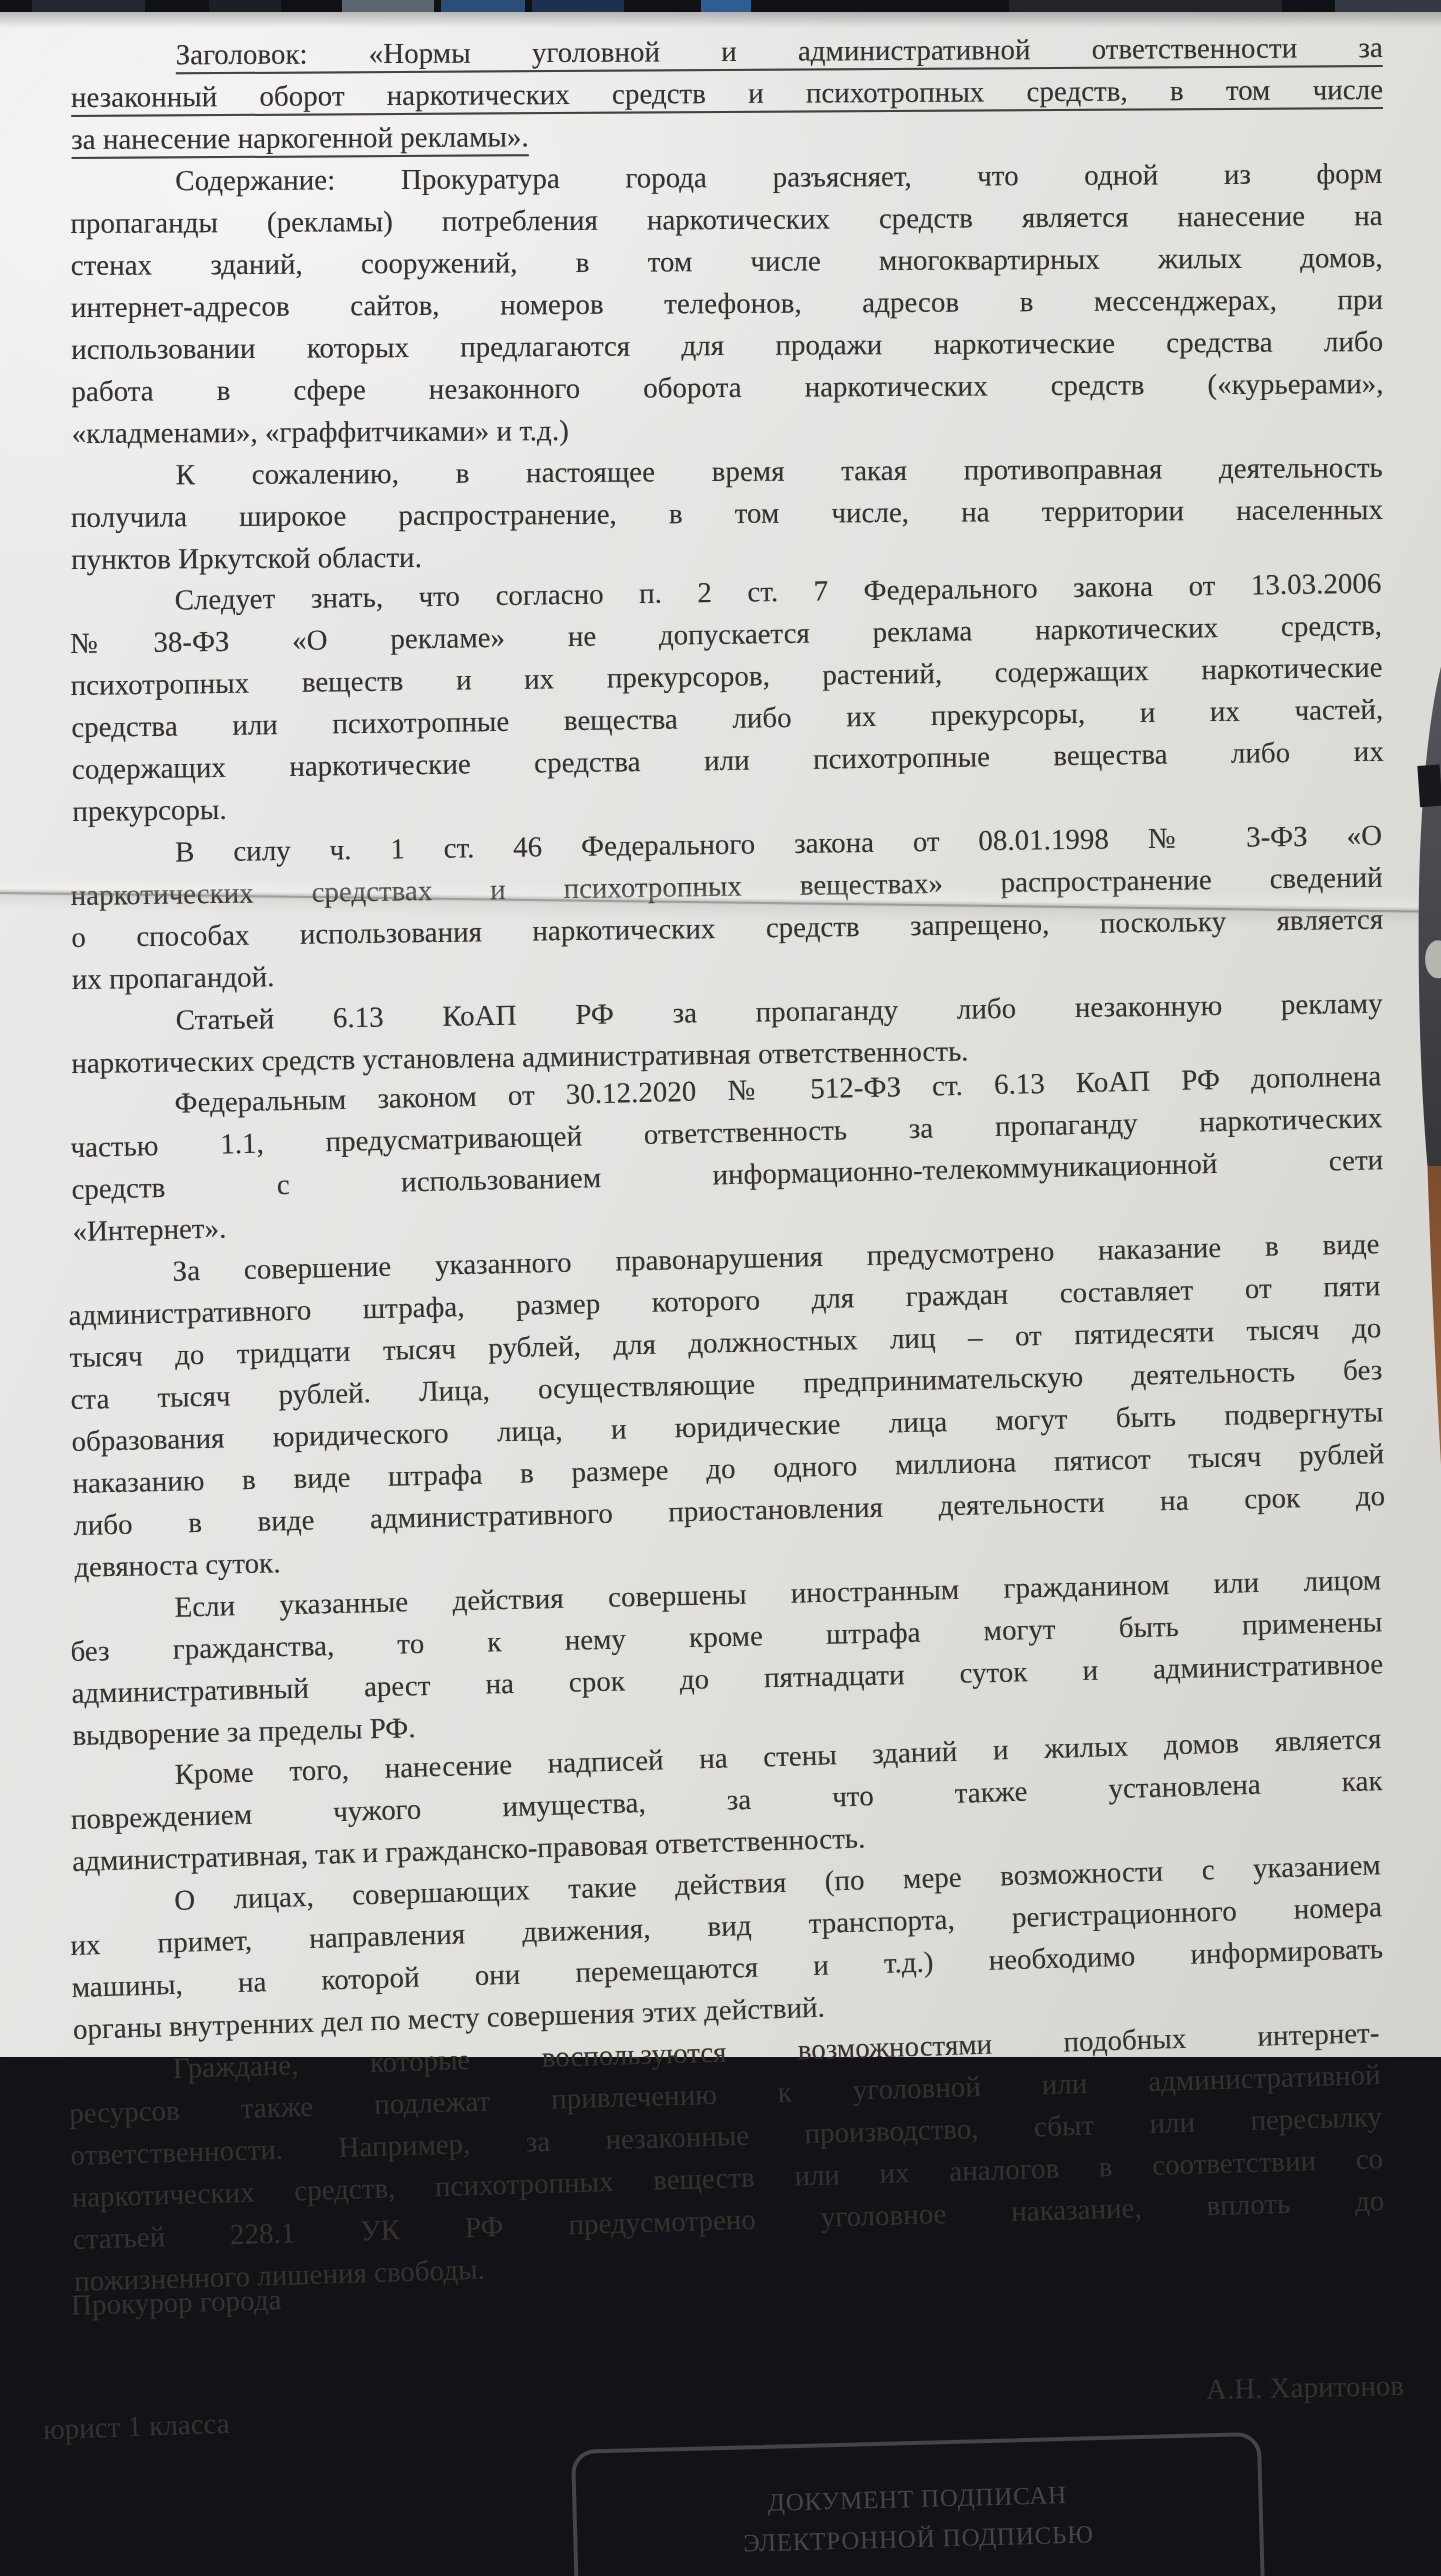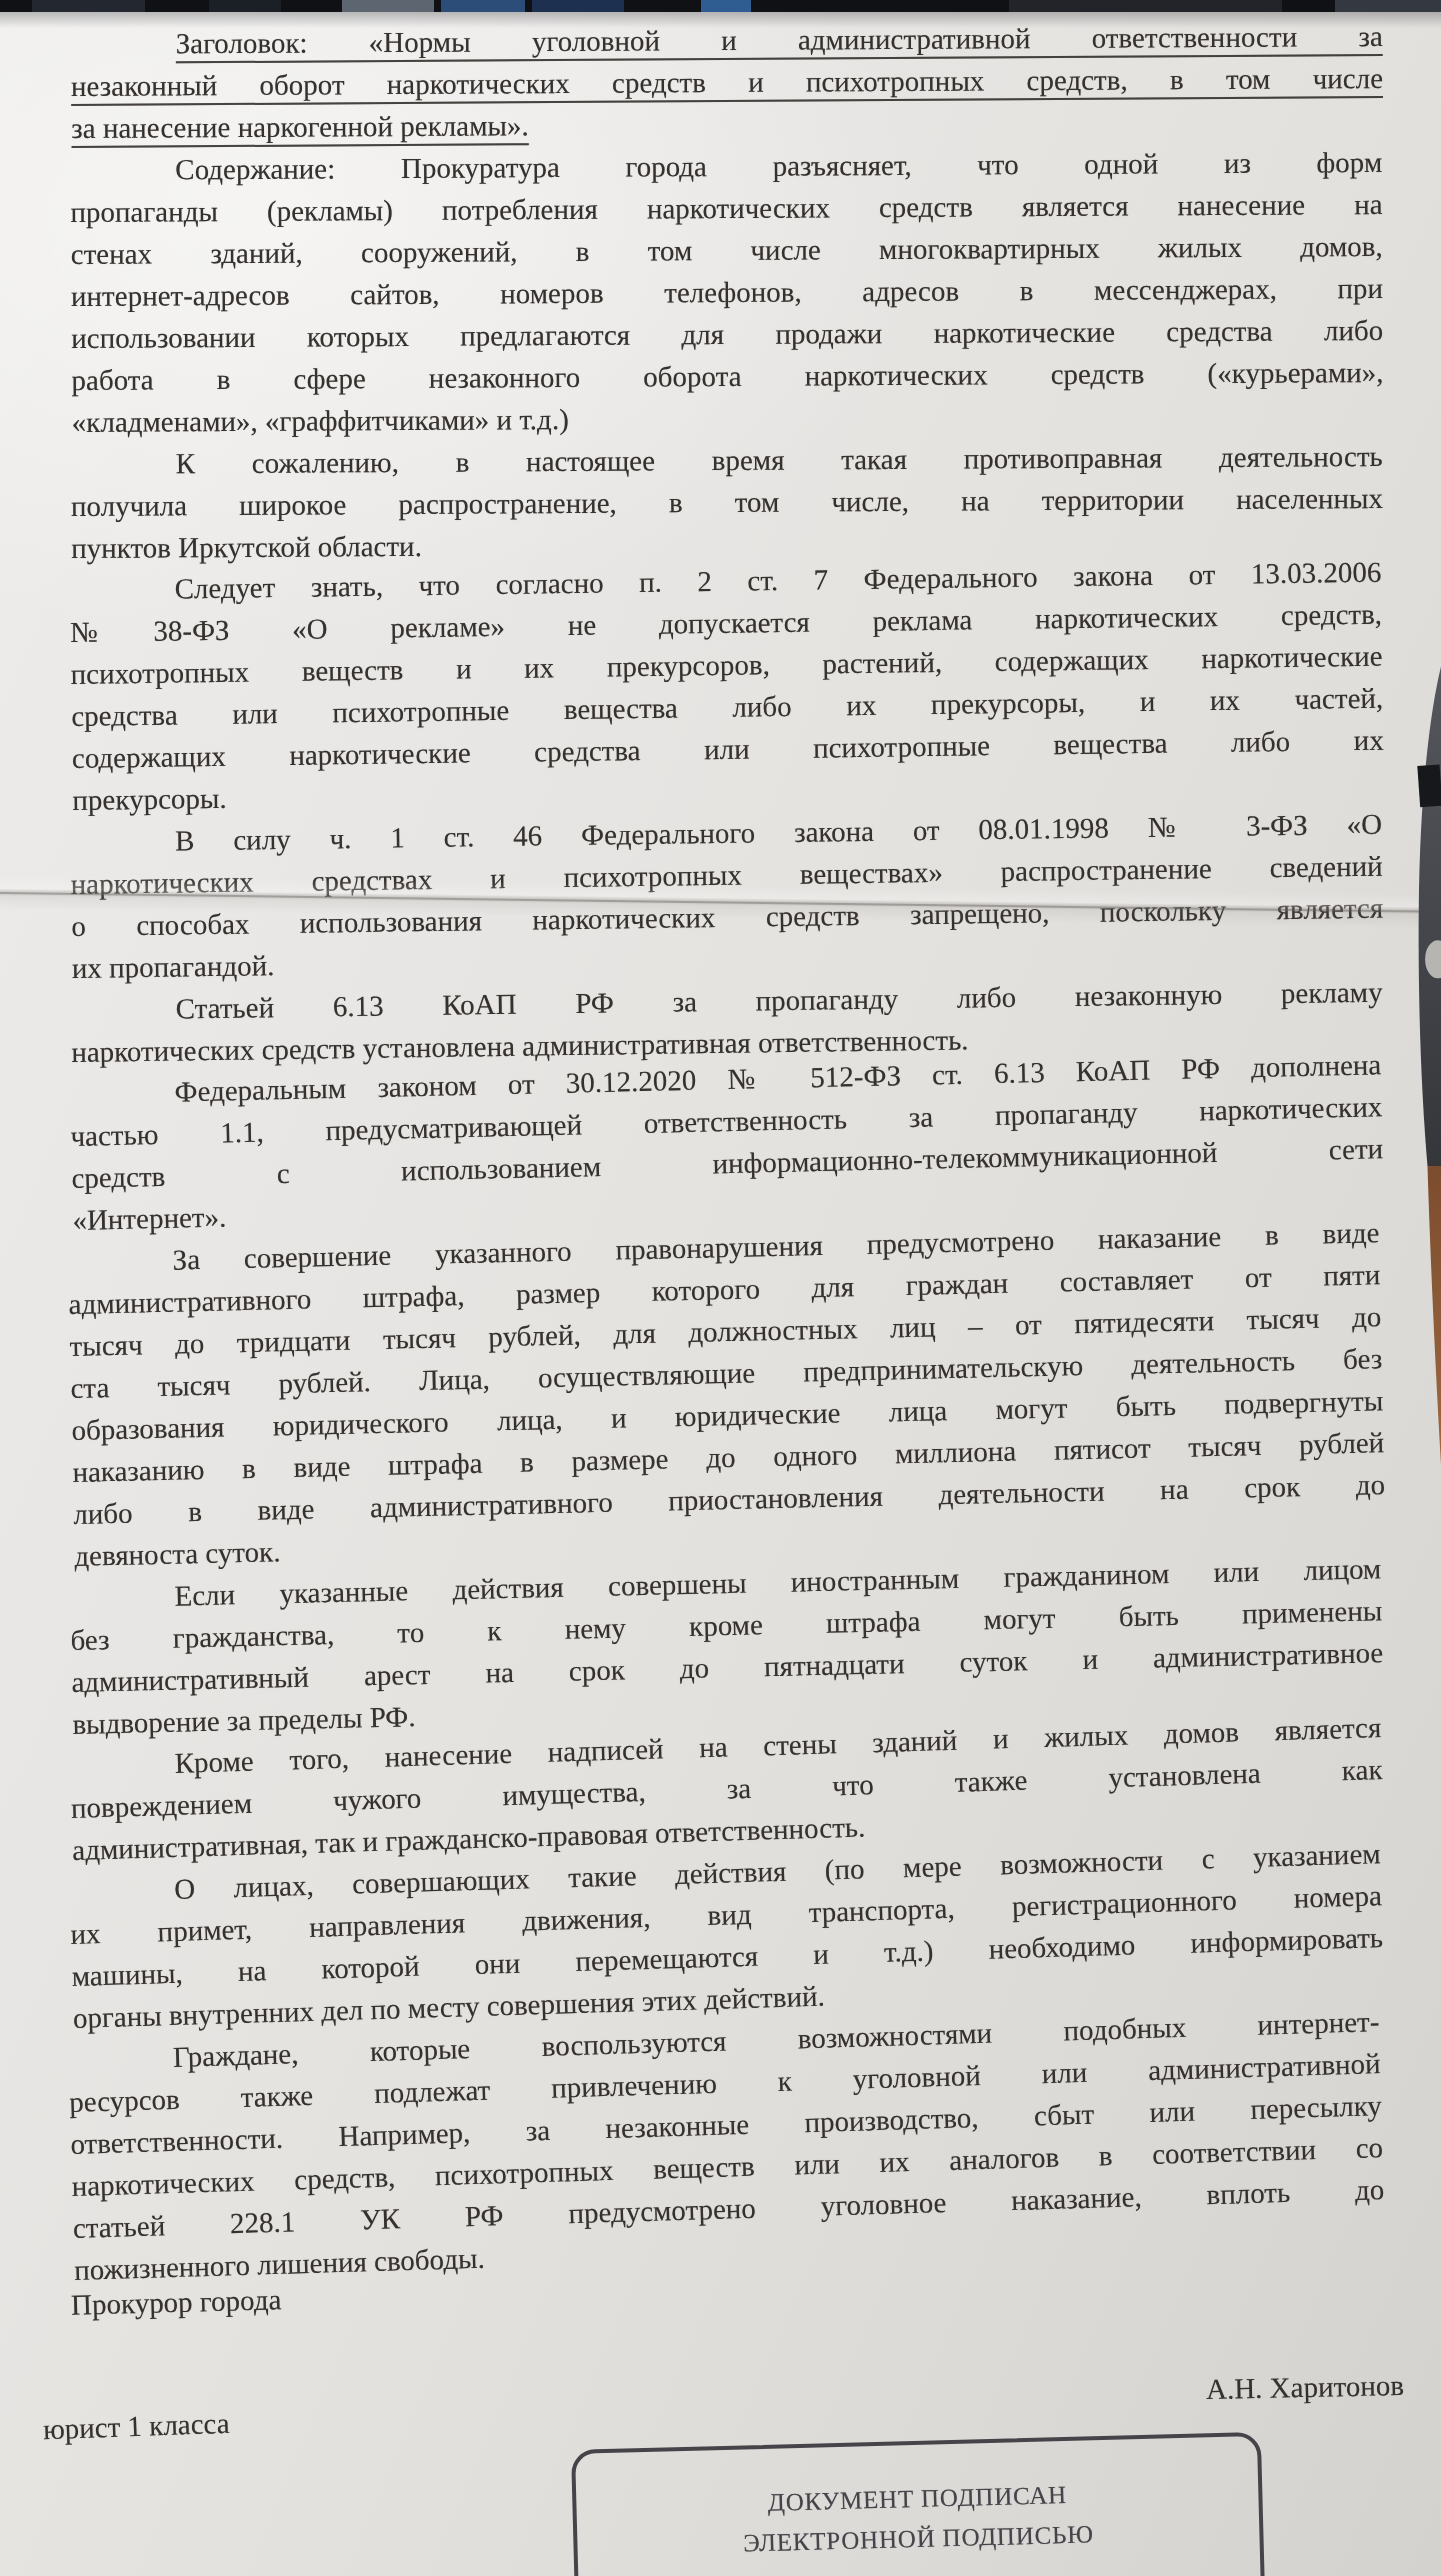--- a/index.html
+++ b/index.html
@@ -15,22 +15,22 @@
   .ts2{left:209px;width:72px;background:#1b1f26;}
   .ts3{left:342px;width:92px;background:#5d6670;}
   .ts4{left:441px;width:84px;background:#2b4d78;}
   .ts5{left:532px;width:92px;background:#1d3050;}
   .ts6{left:701px;width:50px;background:#2f5d92;}
   .ts7{left:1009px;width:273px;background:#22242a;}
   .ts8{left:1335px;width:106px;background:#343841;}
 
   
   .paper{
-    position:absolute;left:0;top:12px;width:100%;height:2564px;z-index:1;
-    box-sizing:border-box;padding:11px 58px 0 71px;
+    position:absolute;left:0;top:12px;width:100%;height:2045px;z-index:1;
+    box-sizing:border-box;padding:22px 58px 0 71px;
     background:
       radial-gradient(1126px 724px at 18% 8%, rgba(255,255,255,.5), rgba(255,255,255,0) 60%),
       linear-gradient(113deg,#eeedeb 0%,#e9e7e5 28%,#e3e1de 55%,#dcdad7 78%,#d4d2cf 100%);
   }
   .paper::before{content:"";position:absolute;top:0;left:0;right:0;height:16px;
     background:linear-gradient(180deg,rgba(35,35,40,.28),rgba(35,35,40,0));}
 
   
   .line{
     height:42px;line-height:42px;font-size:29px;color:var(--ink,#35312e);

